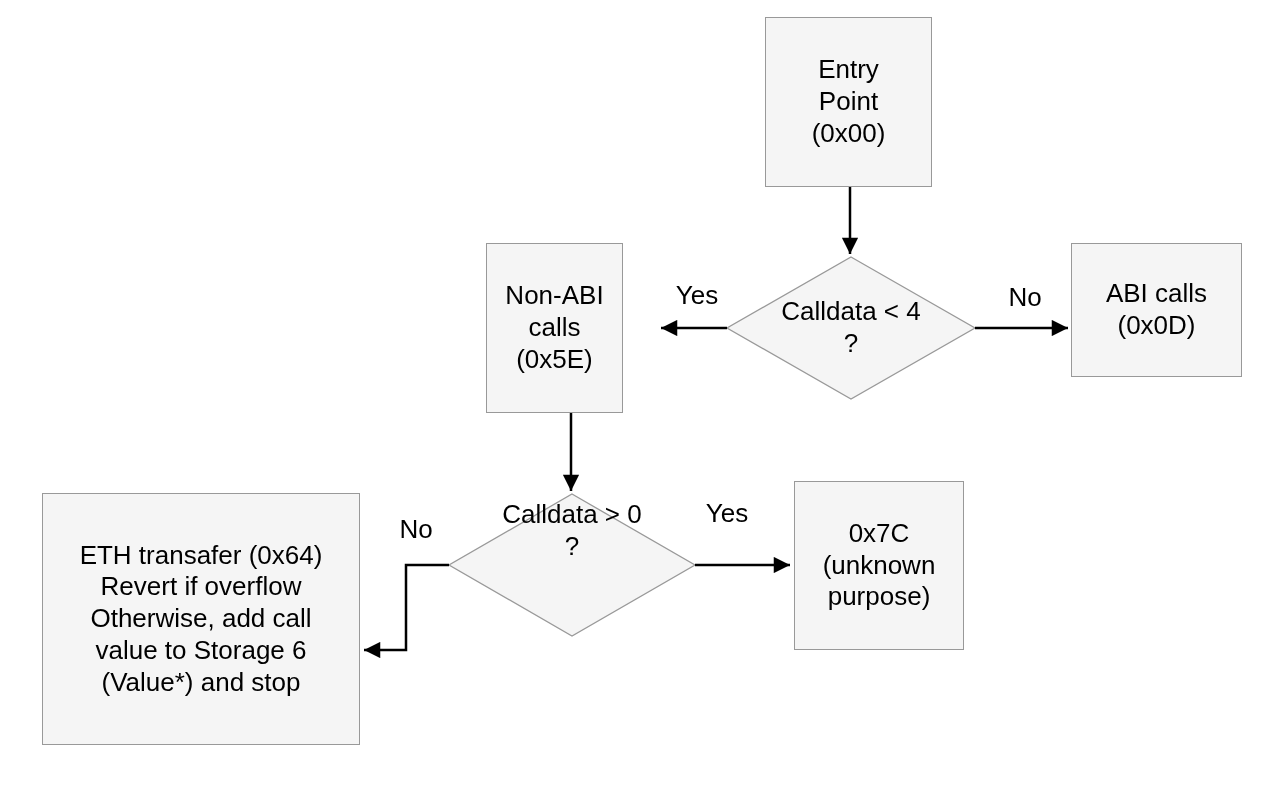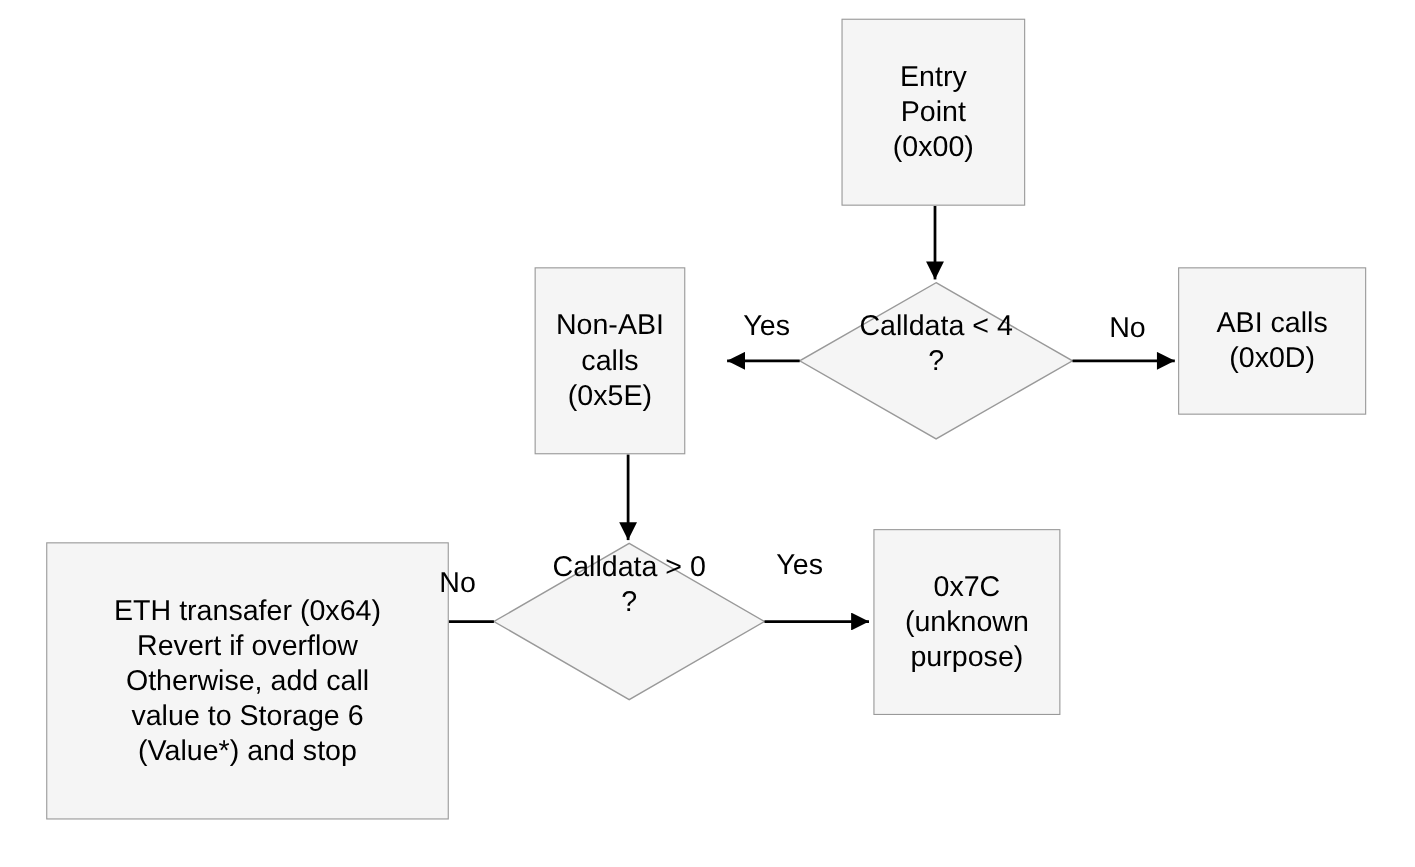--- a/index.html
+++ b/index.html
@@ -104,29 +104,29 @@
     <div class="node-label">ABI calls
 (0x0D)</div>
   </div>
 
   <div class="node" style="left:794px; top:481px; width:170px; height:169px;">
     <div class="node-label">0x7C
 (unknown
 purpose)</div>
   </div>
 
-  <div class="node" style="left:42px; top:493px; width:366px; height:252px;">
+  <div class="node" style="left:42px; top:493px; width:318px; height:252px;">
     <div class="node-label">ETH transafer (0x64)
 Revert if overflow
 Otherwise, add call
 value to Storage 6
 (Value*) and stop</div>
   </div>
 
-  <div class="diamond-label" style="left:851px; top:312px;">Calldata &lt; 4
+  <div class="diamond-label" style="left:851px; top:328px;">Calldata &lt; 4
 ?</div>
 
   <div class="diamond-label" style="left:572px; top:531px;">Calldata &gt; 0
 ?</div>
 
   <div class="edge-label" style="left:697px; top:296px;">Yes</div>
 
   <div class="edge-label" style="left:1025px; top:298px;">No</div>
 
   <div class="edge-label" style="left:416px; top:530px;">No</div>

